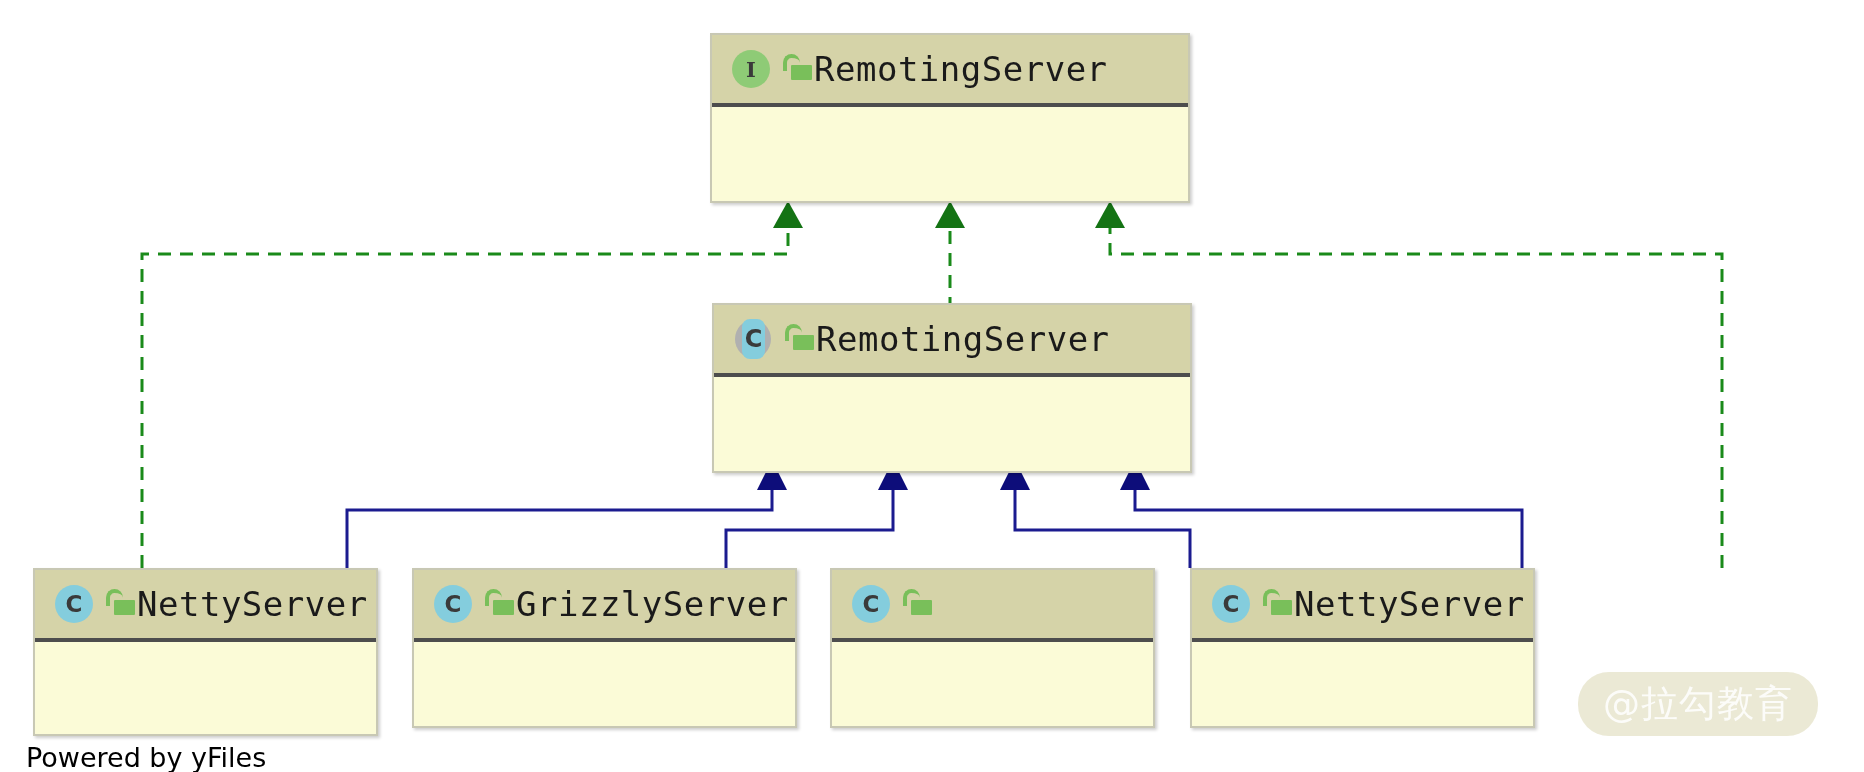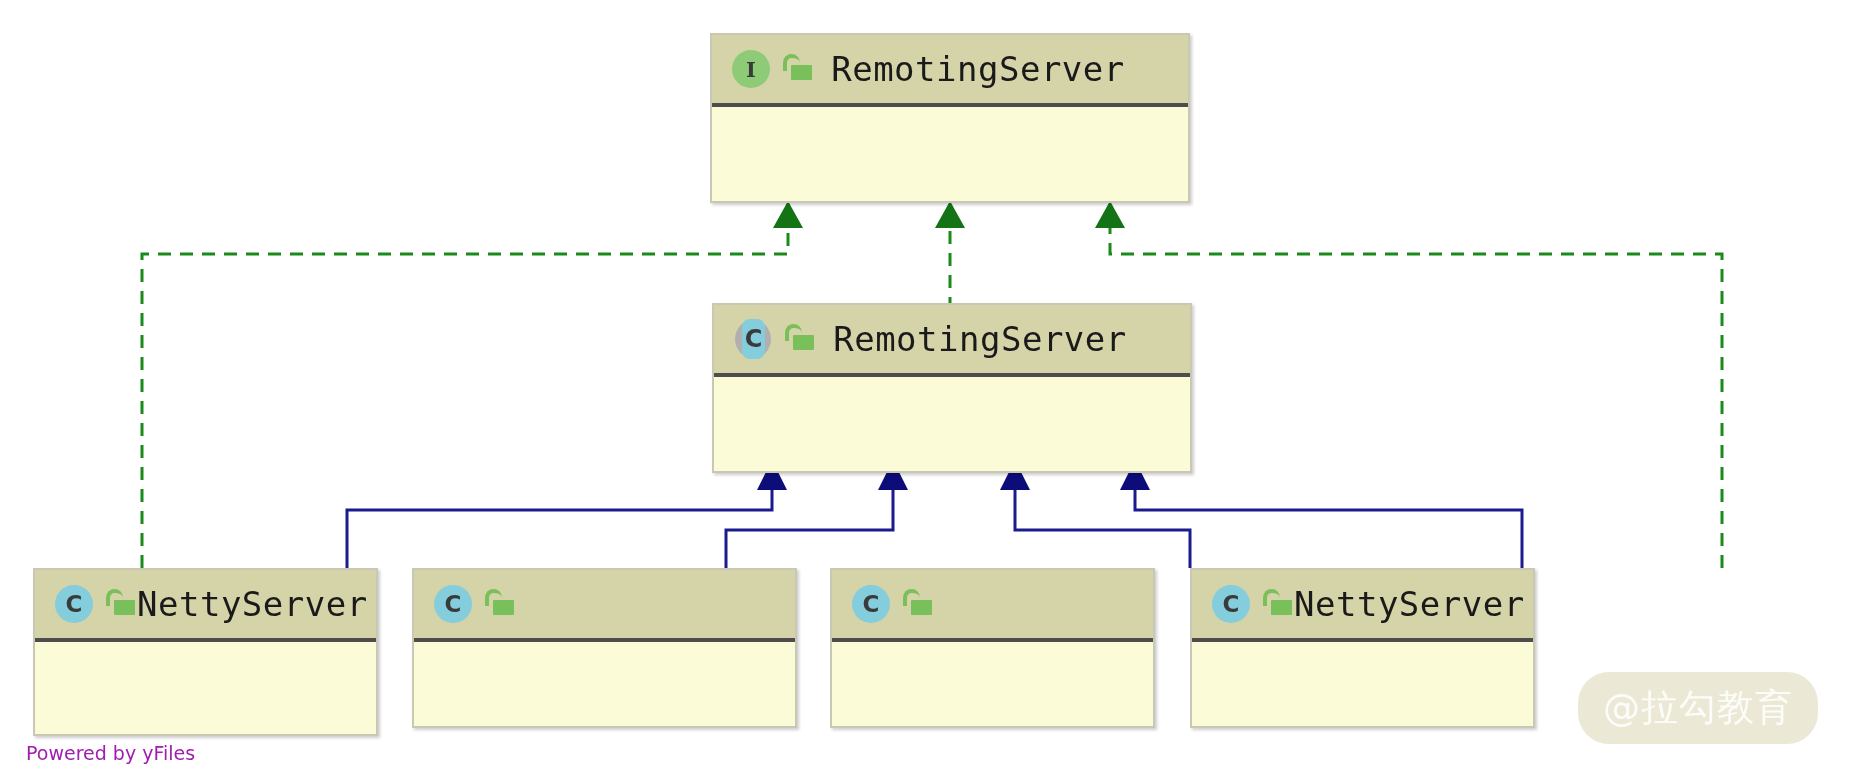--- a/index.html
+++ b/index.html
@@ -42,21 +42,21 @@
     padding-left: 18px;
     position: relative;
   }
   .uml-body {
     box-sizing: border-box;
     height: 62px;
     background: #fbfbd7;
   }
   .uml-title {
     flex: 1;
-    text-align: center;
+    text-align: left;
     font-family: "DejaVu Sans Mono", "Liberation Mono", monospace;
     font-size: 34px;
     color: #1a1a1a;
     letter-spacing: 0.5px;
     padding-right: 46px;
     white-space: nowrap;
     overflow: hidden;
   }
   
   .icon-slot {
@@ -143,30 +143,30 @@
     width: 21px; height: 15px;
     background: #79bf5a;
     border-radius: 1px;
   }
   
   #yfiles-credit {
     position: absolute;
     left: 26px;
     top: 742px;
     font-family: "DejaVu Sans", sans-serif;
-    font-size: 19px;
-    color: #a21caf;
+    font-size: 27px;
+    color: #000000;
     white-space: nowrap;
   }
   #watermark {
     position: absolute;
     left: 1578px;
     top: 672px;
     width: 240px;
-    height: 72px;
+    height: 64px;
     border-radius: 31px;
     background: rgba(205,200,150,0.40);
     display: flex;
     align-items: center;
     justify-content: center;
     font-family: "DejaVu Sans", sans-serif;
     font-size: 37px;
     color: rgba(255,255,255,0.86);
     letter-spacing: 1px;
     white-space: nowrap;
@@ -268,20 +268,21 @@
 
   <div class="uml-node" style="left:412px; top:568px; width:385px; height:160px;">
     <div class="uml-header">
       <span class="icon-slot">
         <span class="icon-class">C</span>
       </span>
       <span class="icon-lock">
         <span class="shackle"></span>
           <span class="lock-body"></span>
       </span>
+      <span class="uml-title">GrizzlyServer</span>
     </div>
     <div class="uml-body"></div>
   </div>
 
   <div class="uml-node" style="left:830px; top:568px; width:325px; height:160px;">
     <div class="uml-header">
       <span class="icon-slot">
         <span class="icon-class">C</span>
       </span>
       <span class="icon-lock">

